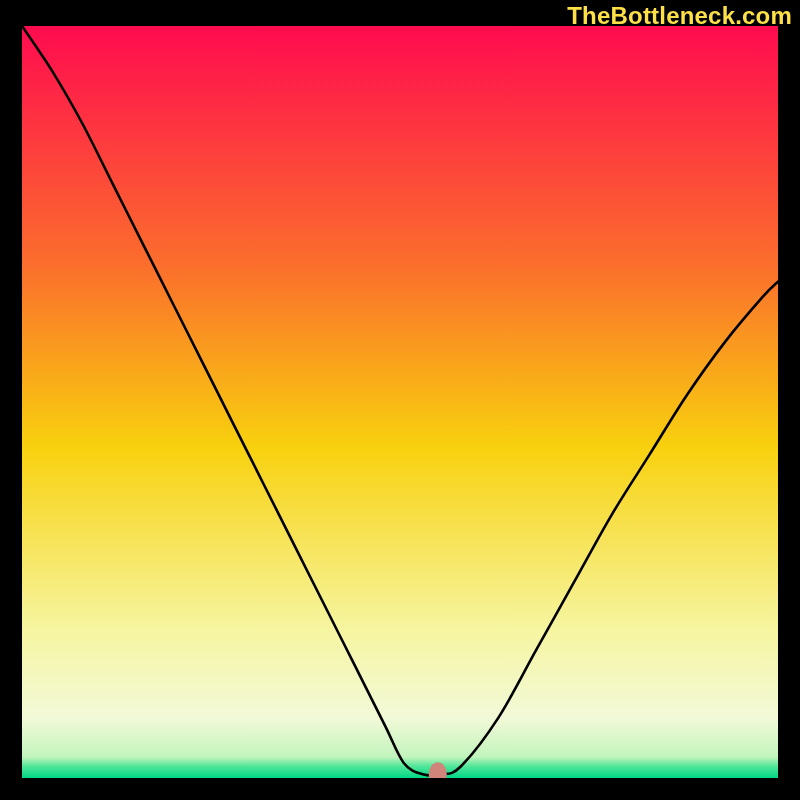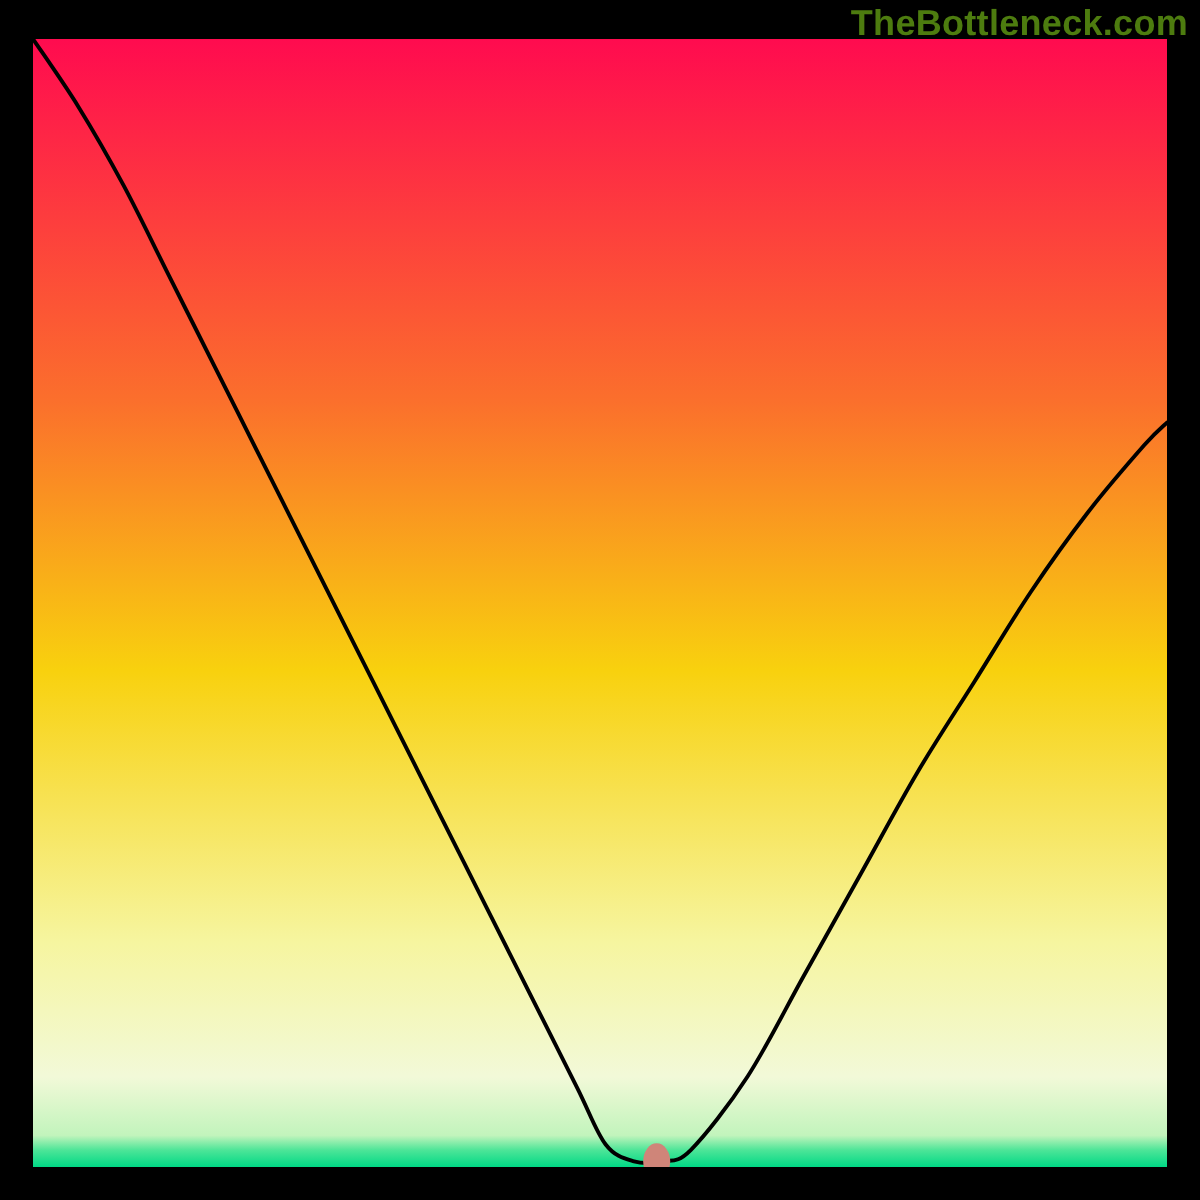--- a/index.html
+++ b/index.html
@@ -14,21 +14,21 @@
   .frame {
     position: relative;
     width: 800px;
     height: 800px;
     background: #000;
   }
   .watermark {
     position: absolute;
     top: 2px;
     right: 8px;
-    color: #4d7c0f;
+    color: #fde047;
     font-size: 24px;
     font-weight: 600;
     letter-spacing: 0.2px;
     user-select: none;
   }
   .plot-area {
     position: absolute;
     left: 22px;
     top: 26px;
     width: 756px;

